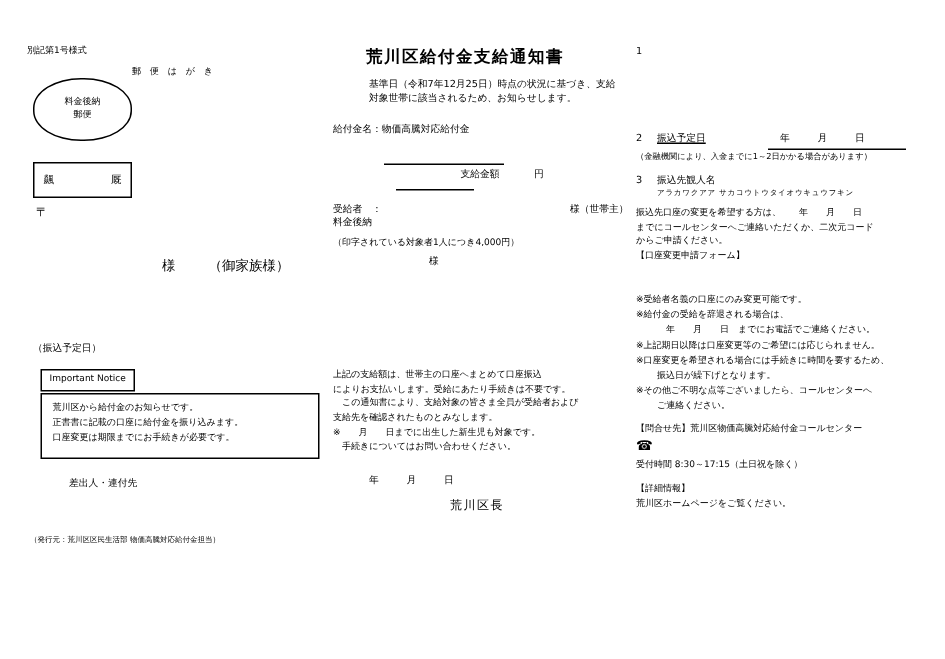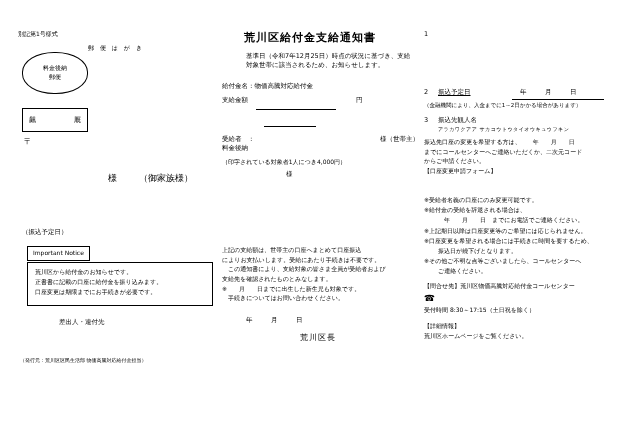--- a/index.html
+++ b/index.html
@@ -74,28 +74,28 @@
   }
   #notice-box {
     left: 27px; top: 262px;
     width: 186px;
     border: 1px solid #000;
     padding: 5px 6px 6px 7px;
     box-sizing: border-box;
   }
   #notice-box p { margin: 0 0 1.5px 0; }
 
-  #sender-line { left: 35px; top: 318px; padding-left: 24px; }
+  #sender-line { left: 22px; top: 318px; padding-left: 24px; }
   #issuer-line { left: 20px; top: 357px; }
 
   
   #doc-title { left: 244px; top: 30px; letter-spacing: 1px; }
   #doc-subtitle { left: 246px; top: 52px; width: 170px; }
   #amount-label { left: 222px; top: 82px; }
-  #amount-row { left: 222px; top: 96px; width: 196px; }
+  #amount-row { left: 222px; top: 112px; width: 196px; text-align: center; }
   #amount-row .yen { position: absolute; left: 134px; top: 0; }
   #amount-underline {
     left: 256px; top: 109px;
     width: 80px;
     border-bottom: 1px solid #000;
   }
   #recipient-row { left: 222px; top: 115px; width: 200px; margin-top: 20px; }
   #recipient-row .suffix { position: absolute; left: 118px; top: 0; padding-left: 40px; }
   #recipient-underline {
     left: 264px; top: 126px;

